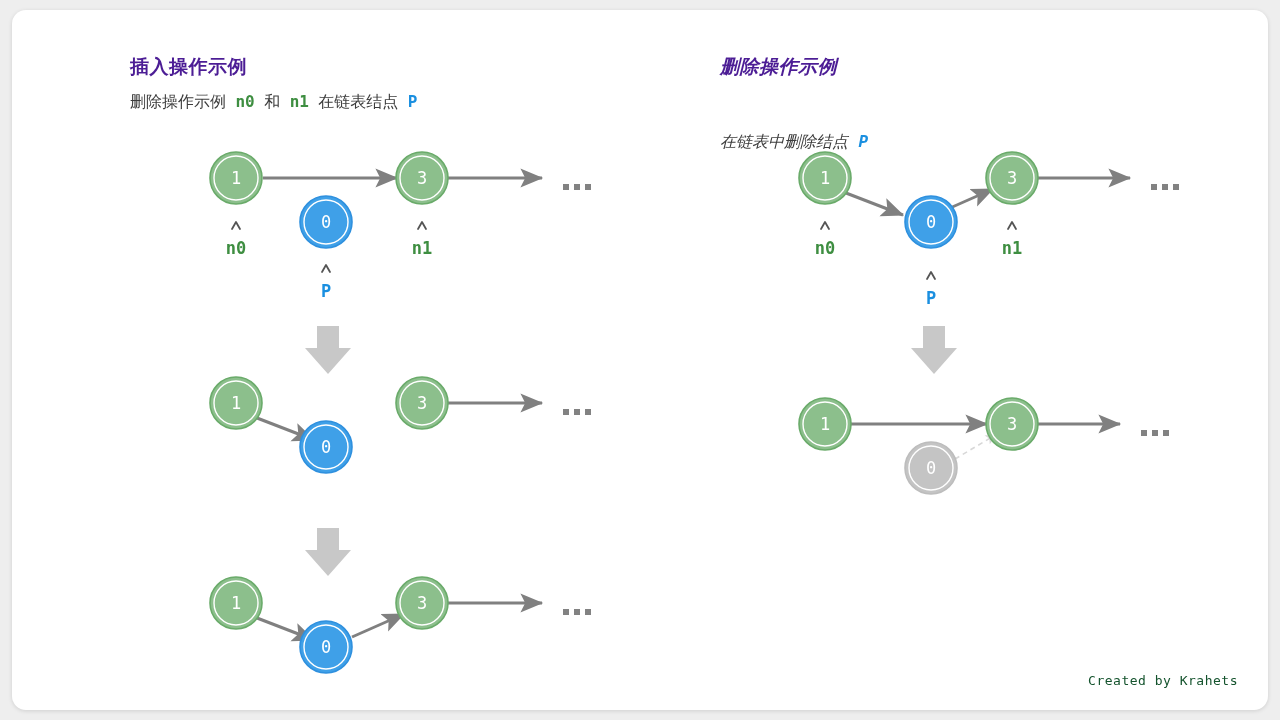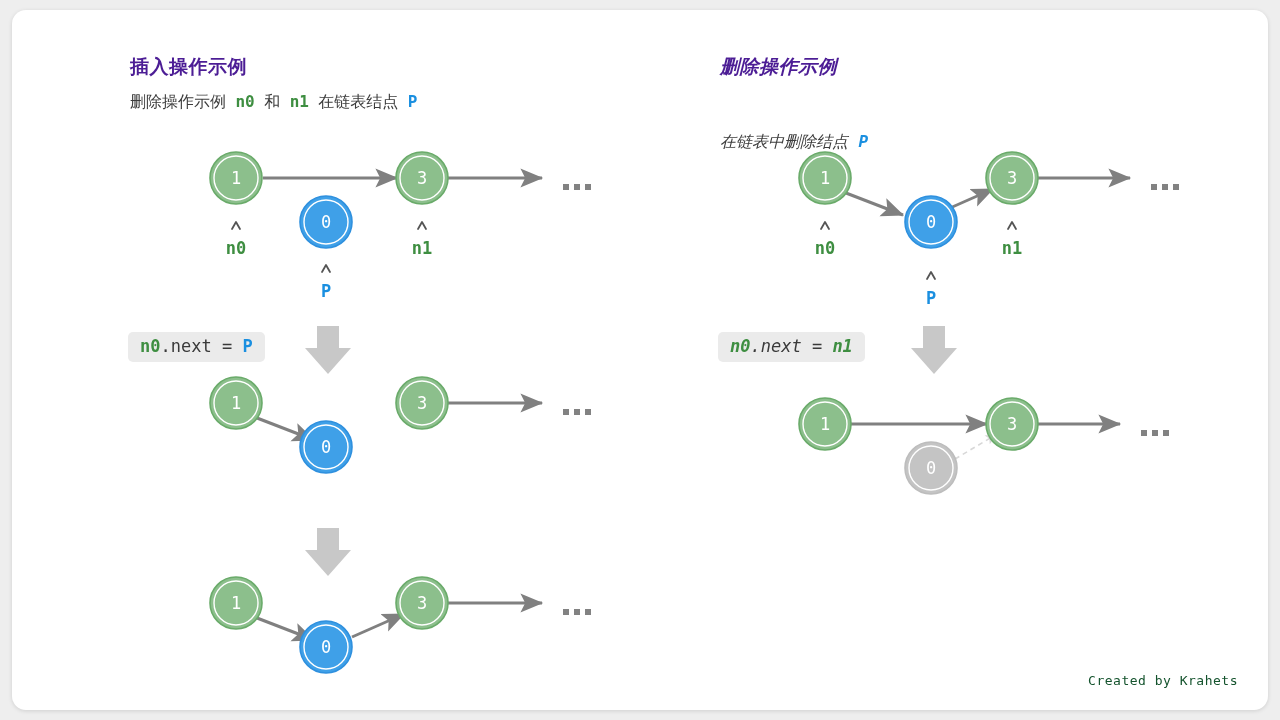--- a/index.html
+++ b/index.html
@@ -82,38 +82,32 @@
 
     <div class="p-sub" style="left:118px;top:82px;">
       <span>删除操作示例</span>
       <span class="mono g" style="margin:0 5px;">n0</span>
       <span>和</span>
       <span class="mono g" style="margin:0 5px;">n1</span>
       <span>在链表结点</span>
       <span class="mono b" style="margin-left:5px;">P</span>
     </div>
 
-    <div class="chip" style="left:116px;top:322px;">
-      <span class="g">n0</span><span>.next = </span><span class="b">P</span>
-    </div>
 
   </div>
 
   <div class="panel panel-right">
 
     <div class="p-title" style="left:58px;top:44px;">删除操作示例</div>
 
     <div class="p-sub" style="left:58px;top:82px;margin-top:40px;">
       <span>在链表中删除结点</span>
       <span class="mono b" style="margin-left:6px;">P</span>
     </div>
 
-    <div class="chip" style="left:56px;top:322px;">
-      <span class="g">n0</span><span>.next = </span><span class="g">n1</span>
-    </div>
   </div>
 
   <svg class="layer" viewBox="0 0 1256 700">
     <defs>
       <marker id="ah" markerWidth="9" markerHeight="9" refX="7.2" refY="3.2" orient="auto">
         <path d="M0,0 L7.6,3.2 L0,6.4 L1.6,3.2 Z" fill="#808080"></path>
       </marker>
       <marker id="ahf" markerWidth="9" markerHeight="9" refX="7.2" refY="3.2" orient="auto">
         <path d="M0,0 L7.6,3.2 L0,6.4 L1.6,3.2 Z" fill="#d8d8d8"></path>
       </marker>

